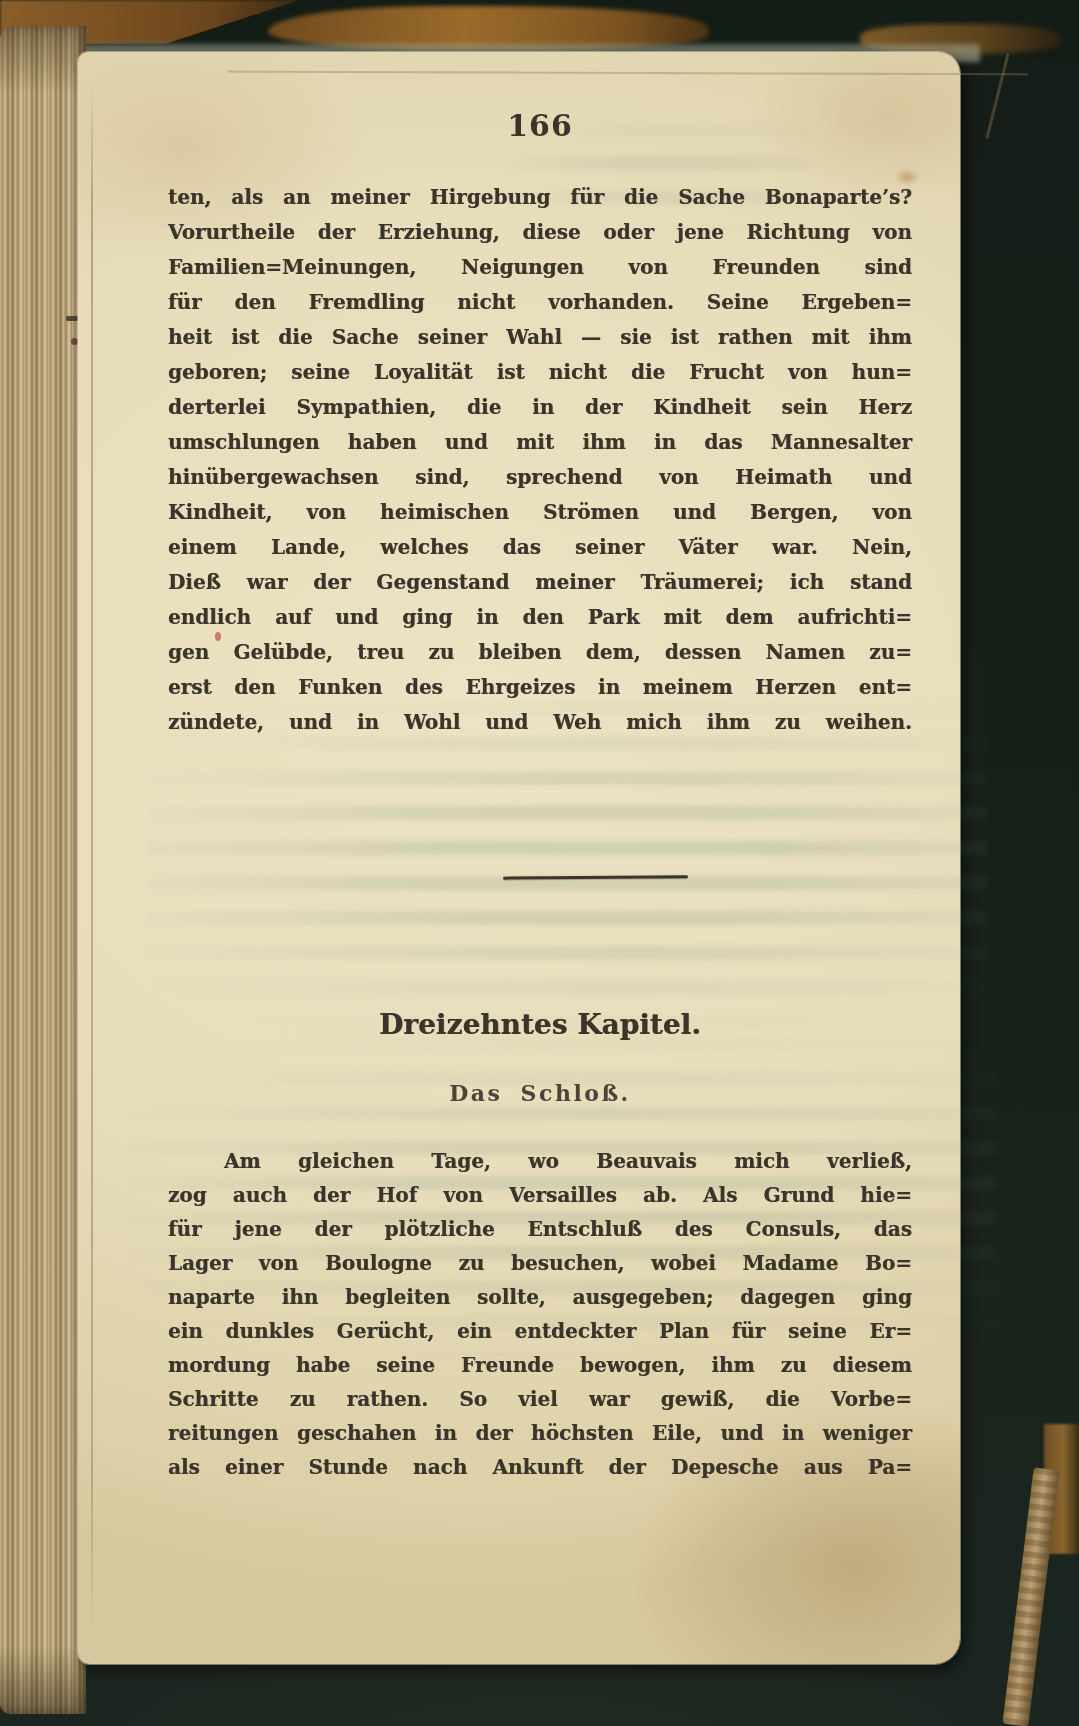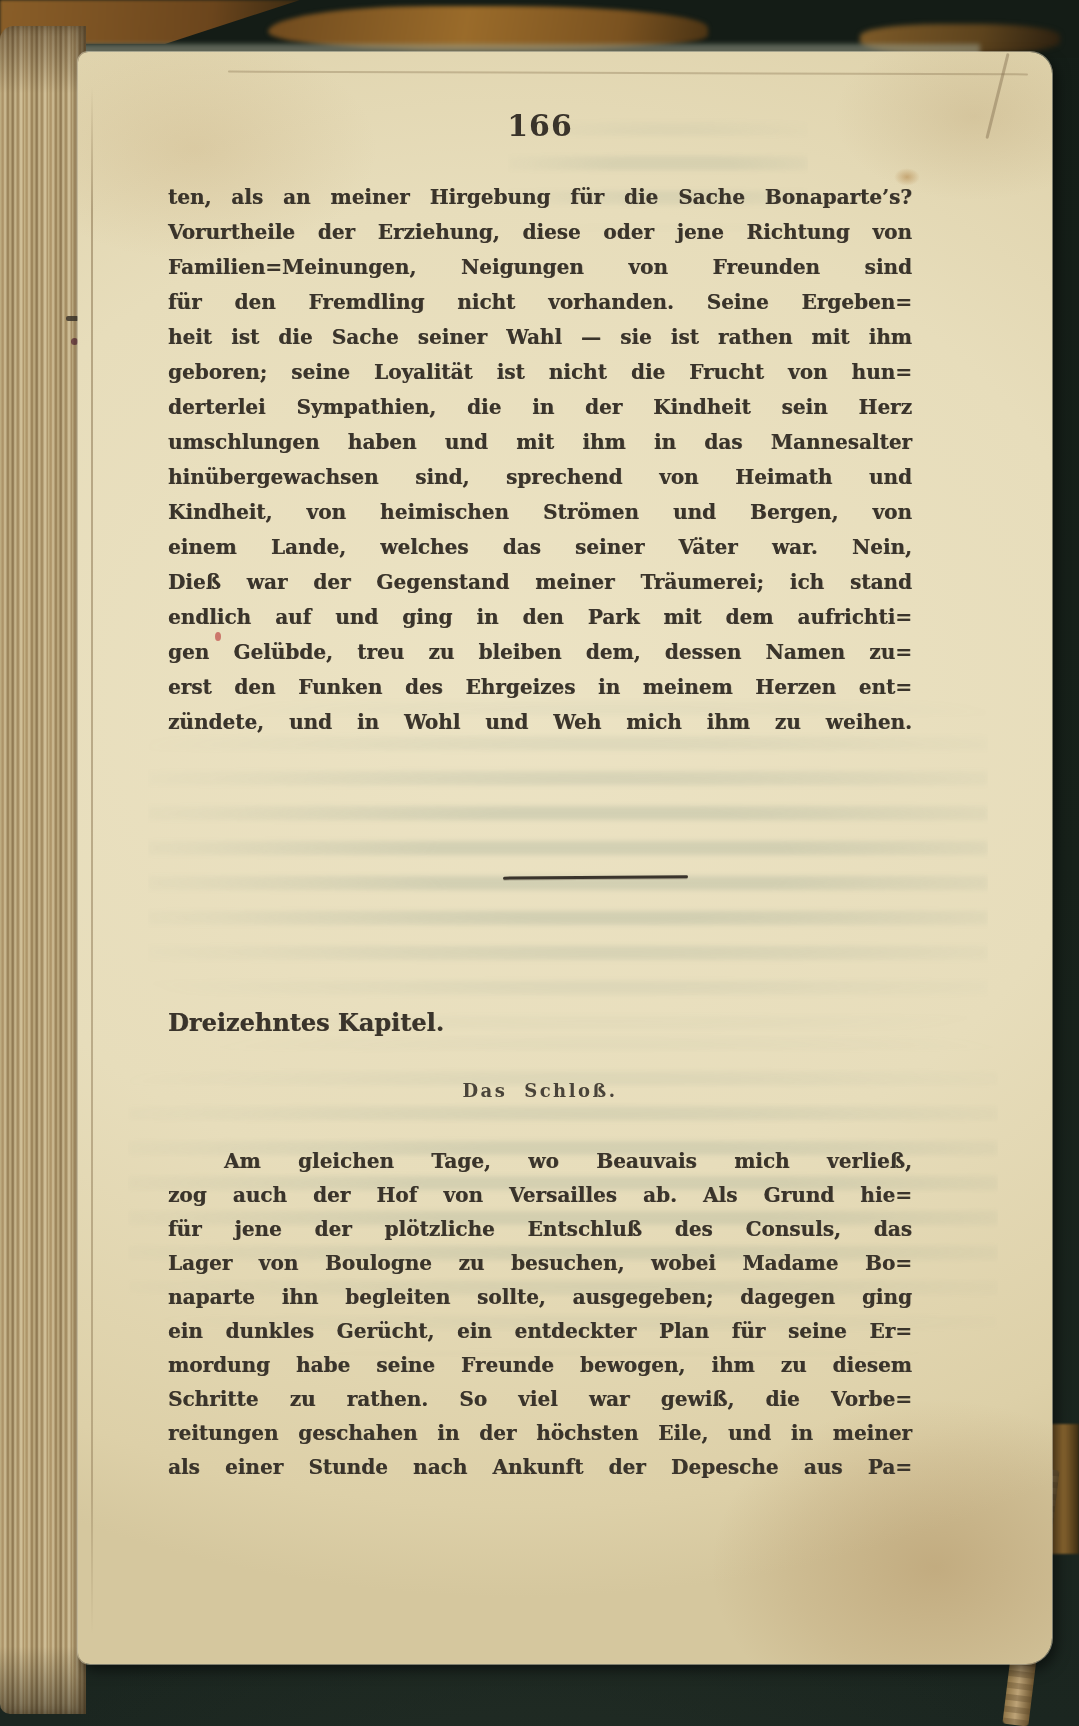--- a/index.html
+++ b/index.html
@@ -32,21 +32,21 @@
         #88704a 13px,#cdbd94 15px,#9d8459 18px,#d8c9a2 21px,#a68c60 24px);
     box-shadow:inset -6px 0 8px rgba(60,45,25,.5);}
   .cover-edge-right{position:absolute;left:1044px;top:1424px;width:35px;height:130px;
     background:linear-gradient(90deg,#6d4e22,#8a6630 55%,#3c2c12);filter:blur(1px);}
   .ribbon-bookmark{position:absolute;left:1018px;top:1468px;width:26px;height:258px;
     background:
       repeating-linear-gradient(to bottom, rgba(90,70,40,.35) 0 6px, rgba(0,0,0,0) 6px 12px),
       linear-gradient(90deg,#8f7546,#bda377 45%,#6e5630);
     transform:rotate(7deg);border-radius:4px;filter:blur(.6px);}
   
-  .page{position:absolute;left:78px;top:52px;width:974px;height:1612px;
+  .page{position:absolute;left:78px;top:52px;width:882px;height:1612px;
     border-radius:10px 22px 26px 12px;
     background:
       radial-gradient(320px 240px at 88% 94%, rgba(150,108,58,.30) 0%, rgba(150,108,58,.12) 45%, rgba(0,0,0,0) 70%),
       radial-gradient(260px 160px at 12% 6%, rgba(190,160,110,.25) 0%, rgba(0,0,0,0) 70%),
       radial-gradient(200px 120px at 92% 4%, rgba(185,160,115,.30) 0%, rgba(0,0,0,0) 70%),
       radial-gradient(1100px 900px at 45% 40%, #ece3c4 0%, #e7ddbb 55%, #ddd0a8 90%, #d5c79e 100%);
     box-shadow:0 0 0 1px rgba(235,228,200,.5), 4px 6px 14px rgba(0,0,0,.55);}
   .inner-top-edge{position:absolute;left:150px;top:20px;width:800px;height:2px;
     background:rgba(145,125,90,.4);border-radius:2px;transform:rotate(.2deg);}
   .inner-left-edge{position:absolute;left:13px;top:34px;width:2px;height:1548px;
@@ -78,23 +78,23 @@
   .para{font-size:20px;font-weight:bold;text-shadow:.4px 0 0 rgba(58,52,43,.6);}
   .para-1{top:128px;}
   .para-1 .tline{height:35px;line-height:35px;}
   .para-2{top:1092px;}
   .para-2 .tline{height:34px;line-height:34px;}
   .tline{text-align:justify;text-align-last:justify;white-space:nowrap;overflow:visible;}
   .para-2 .tline:first-child{text-indent:56px;}
   .divider-rule{position:absolute;left:425px;top:824px;width:185px;height:3px;
     background:#3a342c;border-radius:2px;transform:rotate(-.4deg);
     box-shadow:0 1px 0 rgba(58,52,44,.25);}
-  .chapter-heading{top:956px;text-align:left;font-size:24px;font-weight:bold;
+  .chapter-heading{top:956px;text-align:center;font-size:28px;font-weight:bold;
     text-shadow:.5px 0 0 rgba(58,52,43,.7);}
-  .chapter-subheading{top:1028px;text-align:center;font-size:18px;font-weight:bold;
+  .chapter-subheading{top:1028px;text-align:center;font-size:22px;font-weight:bold;
     letter-spacing:2.5px;word-spacing:8px;color:#4a443a;}
 </style>
 </head>
 <body>
 
 <div class="scene">
 
   <div class="top-band"></div>
   <div class="leather-tl"></div>
   <div class="leather-patch"></div>
@@ -149,17 +149,17 @@
 
     <div class="txt para para-2">
         <div class="tline">Am gleichen Tage, wo Beauvais mich verließ,</div>
         <div class="tline">zog auch der Hof von Versailles ab. Als Grund hie=</div>
         <div class="tline">für jene der plötzliche Entschluß des Consuls, das</div>
         <div class="tline">Lager von Boulogne zu besuchen, wobei Madame Bo=</div>
         <div class="tline">naparte ihn begleiten sollte, ausgegeben; dagegen ging</div>
         <div class="tline">ein dunkles Gerücht, ein entdeckter Plan für seine Er=</div>
         <div class="tline">mordung habe seine Freunde bewogen, ihm zu diesem</div>
         <div class="tline">Schritte zu rathen. So viel war gewiß, die Vorbe=</div>
-        <div class="tline">reitungen geschahen in der höchsten Eile, und in meiner</div>
+        <div class="tline">reitungen geschahen in der höchsten Eile, und in weniger</div>
         <div class="tline">als einer Stunde nach Ankunft der Depesche aus Pa=</div>
       </div>
   </div>
 </div>
 
 </body></html>

